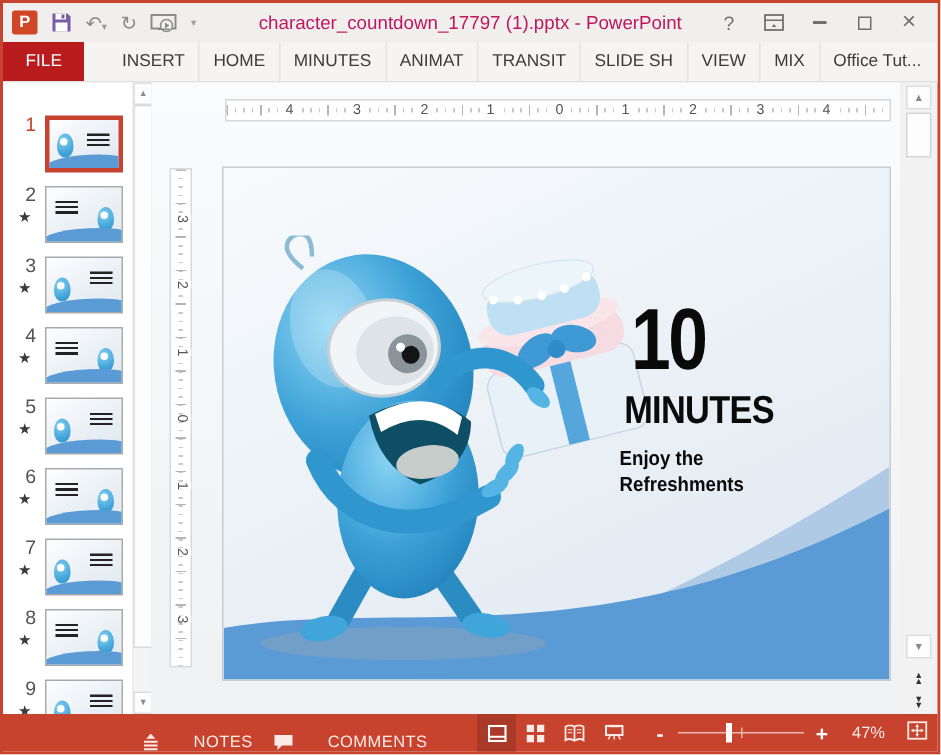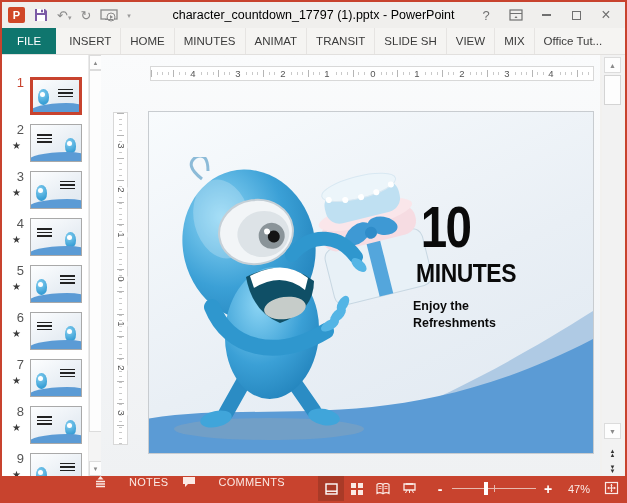--- a/index.html
+++ b/index.html
@@ -8,30 +8,30 @@
   .window { position:relative; width:627px; height:503px; border:2px solid #C8432E; background:#F2F1EF; }
 
   
   .titlebar { position:absolute; left:0; top:0; right:0; height:26px; background:#F0EFED; display:flex; align-items:center; }
   .qat { display:flex; align-items:center; gap:9px; padding-left:6px; }
   .pp-logo { width:17px; height:16px; background:#D04727; border-radius:2px; color:#fff; font-size:11px; font-weight:bold; display:flex; align-items:center; justify-content:center; }
   .pp-logo i { font-style:normal; }
   .save-ic svg, .show-ic svg { display:block; }
   .glyph { color:#8A8A8A; font-size:13px; line-height:1; }
   .tiny-arrow { font-size:7px; color:#9a9a9a; }
-  .title-text { position:absolute; left:0; right:0; text-align:center; font-size:12.5px; color:#000000; pointer-events:none; }
+  .title-text { position:absolute; left:0; right:0; text-align:center; font-size:12.5px; color:#be185d; pointer-events:none; }
   .win-controls { margin-left:auto; display:flex; align-items:center; gap:4px; padding-right:6px; z-index:2; }
   .win-btn { width:26px; height:20px; display:flex; align-items:center; justify-content:center; color:#707070; font-size:13px; }
   .max-box { width:9px; height:9px; border:1.5px solid #707070; }
   .min-bar { width:9px; height:2px; background:#707070; }
 
   
   .tabrow { position:absolute; left:0; top:26px; right:0; height:27px; background:#F5F4F2; border-bottom:1px solid #E2E0DE; display:flex; align-items:stretch; }
   .tab { display:flex; align-items:center; padding:0 9px; font-size:11.5px; color:#3B3B3B; border-right:1px solid #E6E4E2; white-space:nowrap; }
-  .tab.file { background:#0f766e; color:#fff; padding:0 15px; margin-right:4px; border-right:none; }
+  .tab.file { background:#b91c1c; color:#fff; padding:0 15px; margin-right:16px; border-right:none; }
 
   
   .thumbs { position:absolute; left:0; top:53px; width:86px; bottom:25px; background:#FFFFFF; overflow:hidden; }
   .thumb-item { position:absolute; left:0; width:86px; height:47px; }
   .t-num { position:absolute; left:8px; top:0; width:14px; text-align:right; font-size:13px; color:#555; }
   .t-num.sel { color:#C8432E; }
   .t-star { position:absolute; left:10px; top:19px; font-size:10px; color:#3b3b3b; line-height:1; }
   .thumb { position:absolute; left:28px; top:2px; width:52px; height:38px; border:1px solid #A9A9A9; background:linear-gradient(150deg,#FDFEFF 0%,#E8EEF4 60%,#DFE8F0 100%); overflow:hidden; }
   .thumb.sel { border:3px solid #C8432E; }
   .mini-wave { position:absolute; left:-8%; bottom:-7px; width:120%; height:16px; background:#5B9BD5; border-radius:100% 50% 0 0 / 90% 40% 0 0; }
@@ -75,21 +75,21 @@
   .m-scroll { position:absolute; right:2px; top:53px; width:21px; bottom:25px; background:#F2F2F2; }
   .m-scroll .s-btn { width:17px; left:2px; height:16px; font-size:7px; }
   .m-scroll .up { top:2px; }
   .m-thumb { position:absolute; left:2px; top:20px; width:17px; height:30px; background:#FDFDFD; border:1px solid #D4D4D4; }
   .m-scroll .down { top:368px; }
   .dbl { position:absolute; left:2px; width:17px; height:16px; display:flex; flex-direction:column; align-items:center; justify-content:center; color:#333; font-size:6px; line-height:4.5px; }
   .dbl.prev { top:390px; } .dbl.next { top:406px; }
 
   
   .statusbar { position:absolute; left:0; right:0; bottom:0; height:25px; background:#C8432E; display:flex; align-items:center; color:#FBEAE5; font-size:11px; }
-  .sb-item { display:flex; align-items:flex-start; gap:22px; height:25px; padding:0 7px; }
+  .sb-item { display:flex; align-items:flex-end; gap:22px; height:25px; padding:0 7px; }
   .sb-label { letter-spacing:0.3px; }
   .viewbtns { display:flex; margin-left:26px; }
   .vbtn { width:26px; height:25px; display:flex; align-items:center; justify-content:center; }
   .vbtn.active { background:#A93A27; }
   .zoomctl { display:flex; align-items:center; margin-left:12px; gap:6px; }
   .z-minus,.z-plus { font-size:14px; font-weight:bold; color:#fff; width:12px; text-align:center; }
   .z-track { position:relative; width:84px; height:25px; }
   .z-line { position:absolute; left:0; right:0; top:12px; height:1px; background:#E8B9AE; }
   .z-mid { position:absolute; left:50%; top:9px; width:1px; height:7px; background:#E8B9AE; }
   .z-thumb { position:absolute; left:32px; top:6px; width:4px; height:13px; background:#fff; }

